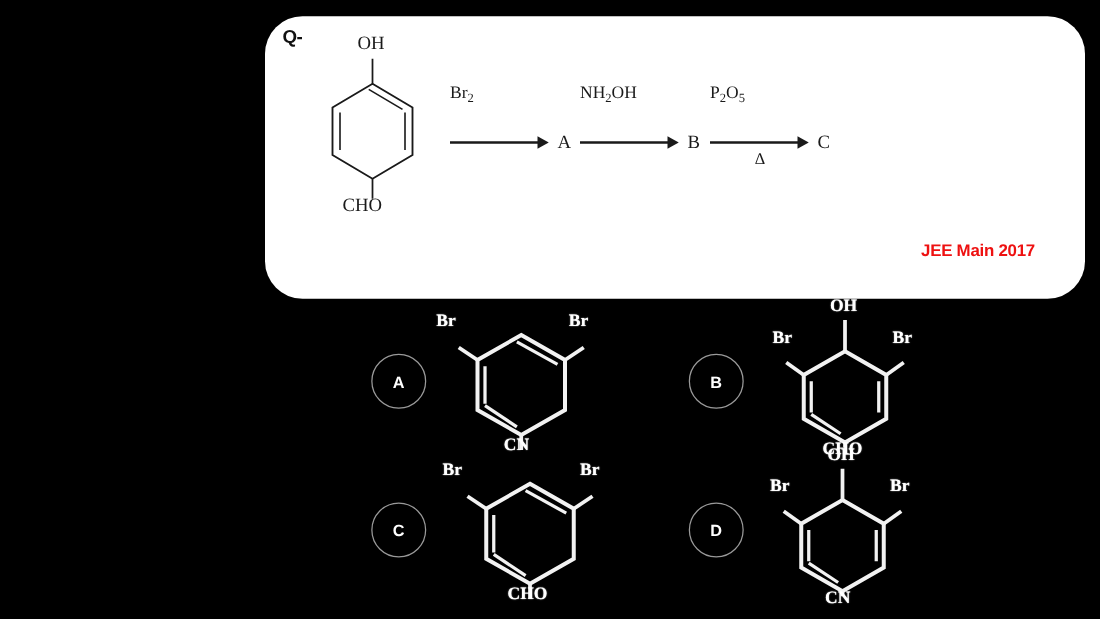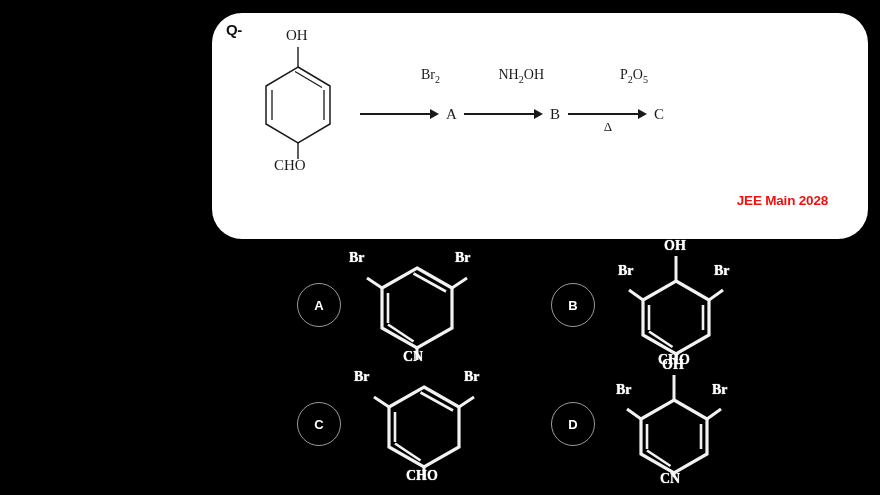--- a/index.html
+++ b/index.html
@@ -79,21 +79,21 @@
     top: 7.5px;
     width: 0; height: 0;
     border-top: 5px solid transparent;
     border-bottom: 5px solid transparent;
     border-left: 9px solid #1a1a1a;
   }
   .reagent-top {
     position: absolute;
     bottom: 16px;
     width: 100%;
-    text-align: right;
+    text-align: left;
     font-family: "Liberation Serif", serif;
     font-size: 14px;
     color: #1a1a1a;
     white-space: nowrap;
   }
   .reagent-bottom {
     position: absolute;
     top: 18px;
     width: 100%;
     text-align: center;
@@ -231,21 +231,21 @@
     <div class="arrow-group" id="arrow3">
       <div class="reagent-top">P<sub>2</sub>O<sub>5</sub></div>
       <div class="arrow-line"></div>
       <div class="arrow-head"></div>
       <div class="reagent-bottom">Δ</div>
     </div>
     <div class="intermediate" id="inter-c">C</div>
 
   </div>
 
-  <div id="exam-tag">JEE Main 2028</div>
+  <div id="exam-tag">JEE Main 2017</div>
 </div>
 
 <div class="option" id="option-a">
   <div class="opt-circle">A</div>
   <div class="opt-structure">
     <span class="opt-atom" style="left:12px; top:5px;">Br</span>
     <span class="opt-atom" style="left:118px; top:5px;">Br</span>
     <svg width="160" height="115" viewBox="0 0 160 115">
       <polygon points="80,23 115,43 115,83 80,103 45,83 45,43" fill="none" stroke="#f2f2f2" stroke-width="3.2"></polygon>
       <line x1="51" y1="48" x2="51" y2="78" stroke="#f2f2f2" stroke-width="2.6"></line>

